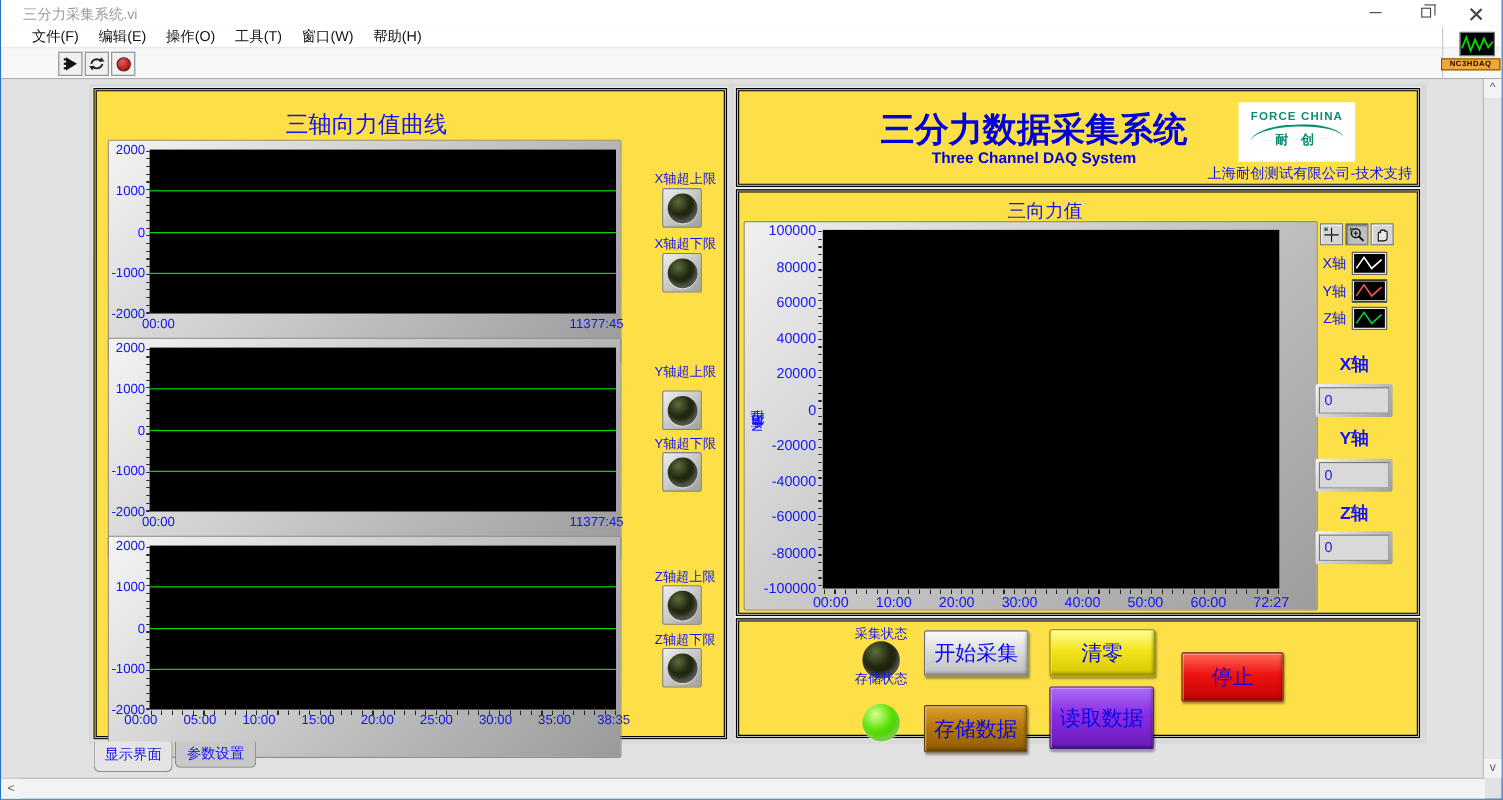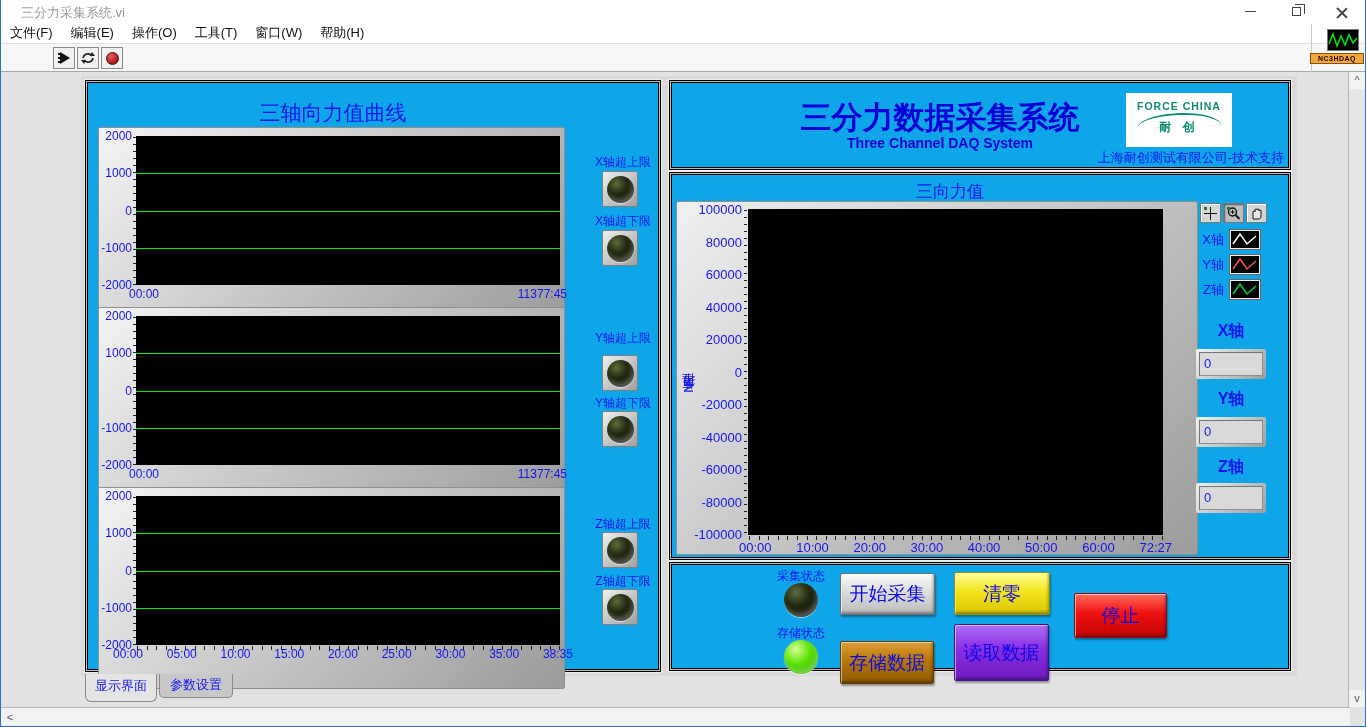--- a/index.html
+++ b/index.html
@@ -12,42 +12,42 @@
   .title-text { position:absolute; left:20px; top:4px; font-size:13px; color:#9a9a9a; }
   .winbtn { position:absolute; top:0; width:46px; height:23px; display:flex; align-items:center; justify-content:center; }
   .winbtn.min { right:92px; } .winbtn.max { right:46px; } .winbtn.close { right:0; }
   .glyph-min { width:11px; height:1px; background:#444; }
   .glyph-max { width:9px; height:9px; border:1px solid #444; position:relative; background:#fff; }
   .glyph-max::before { content:""; position:absolute; left:2px; top:-4px; width:9px; height:9px; border:1px solid #444; border-bottom:none; border-left:none; }
   .glyph-close { position:relative; width:12px; height:12px; }
   .glyph-close::before,.glyph-close::after { content:""; position:absolute; left:5px; top:0; width:1.5px; height:14px; background:#444; }
   .glyph-close::before { transform:rotate(45deg);} .glyph-close::after { transform:rotate(-45deg);}
 
-  .menubar { position:absolute; left:0; top:23px; width:100%; height:21px; background:#ffffff; border-bottom:1px solid #e0e0e0; padding-left:0; display:flex; align-items:center; }
+  .menubar { position:absolute; left:0; top:23px; width:100%; height:21px; background:#ffffff; border-bottom:1px solid #e0e0e0; padding-left:19px; display:flex; align-items:center; }
   .menubar span { font-size:13px; color:#111; padding:0 9px; }
 
   .lv-toolbar { position:absolute; left:0; top:44px; width:100%; height:28px; background:#f7f7f7; border-bottom:1px solid #a8a8a8; }
   .tbtn { position:absolute; top:3px; width:22px; height:22px; background:#f0f0f0; border:1px solid #8a8a8a; display:flex; align-items:center; justify-content:center; }
   .tbtn.run { left:52px; } .tbtn.cont { left:76px; } .tbtn.abort { left:100px; }
   .abort-dot { width:13px; height:13px; border-radius:50%; background:radial-gradient(circle at 35% 30%, #e06060, #b01818 70%, #7a0c0c); border:1px solid #5a0a0a; }
 
   .tb-sep { position:absolute; left:1310px; top:24px; width:1px; height:48px; background:#c7c7c7; }
   .vi-icon { position:absolute; right:6px; top:29px; width:32px; height:22px; background:#000; border:1px solid #777; }
   .vi-badge { position:absolute; right:1px; top:53px; width:54px; height:11px; background:#f0a83c; border:1px solid #8a5200; color:#200; font-size:7px; font-weight:bold; text-align:center; line-height:9px; letter-spacing:.5px; }
 
   
   .vscroll { position:absolute; right:0; top:72px; width:17px; height:635px; background:#e6e6e6; border-left:1px solid #b5b5b5; }
   .hscroll { position:absolute; left:0; top:707px; width:1349px; height:20px; background:#f3f3f3; border-top:1px solid #b5b5b5; }
   .sbtn { position:absolute; background:#f3f3f3; color:#555; font-size:11px; text-align:center; }
   .vscroll .up { left:0; top:0; width:16px; height:17px; line-height:17px; }
   .vscroll .down { left:0; bottom:0; width:16px; height:17px; line-height:17px; }
   .hscroll .leftb { left:0; top:0; width:18px; height:19px; line-height:19px; }
 
   
-  .lvbox { position:absolute; background:#0ea5e9; border:1px solid #000;
+  .lvbox { position:absolute; background:#fde047; border:1px solid #000;
            box-shadow:0 0 0 1px #ededed, inset 0 0 0 1px #b9b9b9, inset 0 0 0 2px #000; }
   .tabpage-bg { position:absolute; left:80px; top:76px; width:1216px; height:600px; background:#d9d9d9; }
 
   
   .left-title { position:absolute; left:12px; top:18px; width:470px; text-align:center; font-size:21px; color:#1414f0; }
   .wavechart { position:absolute; left:12px; width:467px; height:202px;
                background:linear-gradient(135deg,#f4f4f4,#cfcfcf 40%,#9a9a9a); border:1px solid #8f8f8f; border-radius:2px; }
   .wc1 { top:46px; } .wc2 { top:226px; } .wc3 { top:406px; }
   .plot { position:absolute; background:#000; }
   .small-plot { left:37px; top:8px; width:424px; height:149px; }
@@ -369,21 +369,21 @@
       </div>
     <div class="readout-label" style="top:284px;">Z轴</div>
     <div class="numbox" style="top:310px;">
         <div class="numbox-inner">0</div>
       </div>
   </div>
 
   <div class="lvbox" style="left:668px; top:562px; width:622px; height:109px;">
     <div class="status-label" style="top:5px;">采集状态</div>
     <div class="ctl-led led led-dark" style="top:20px;"></div>
-    <div class="status-label" style="top:62px;">存储状态</div>
+    <div class="status-label" style="top:46px;">存储状态</div>
     <div class="ctl-led led led-green" style="top:77px;"></div>
 
     <div class="cbtn silver" style="left:170px; top:10px; width:95px; height:42px;">开始采集</div>
     <div class="cbtn yellow" style="left:284px; top:9px; width:96px; height:43px;">清零</div>
     <div class="cbtn red" style="left:404px; top:30px; width:93px; height:45px;">停止</div>
     <div class="cbtn brown" style="left:170px; top:61px; width:94px; height:43px;margin-top:17px;">存储数据</div>
     <div class="cbtn purple" style="left:284px; top:61px; width:95px; height:57px;">读取数据</div>
   </div>
 
   <div class="tab active">显示界面</div>

